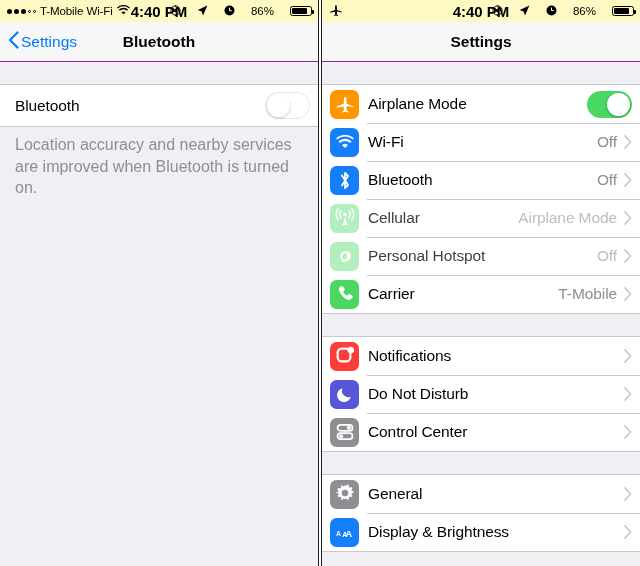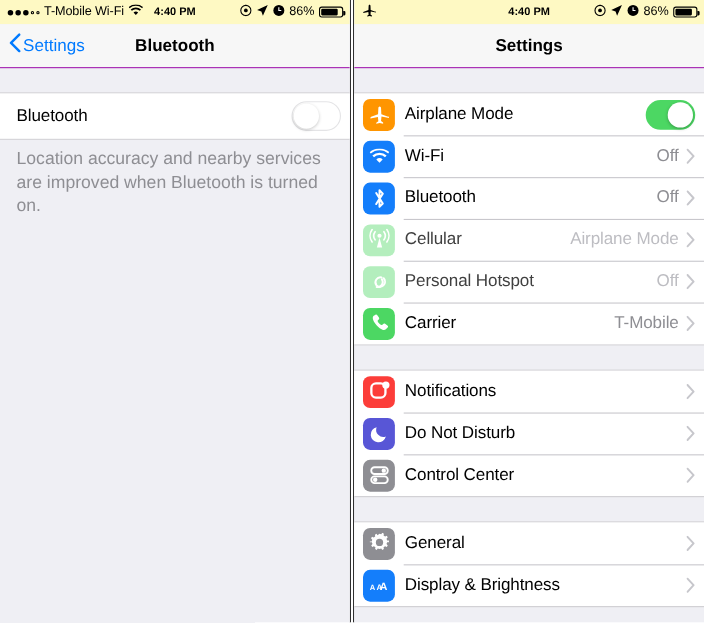--- a/index.html
+++ b/index.html
@@ -28,24 +28,24 @@
     font-size: 11.5px; color: #000;
     position: relative;
   }
   .sb-left { display: flex; align-items: center; gap: 4px; }
   .dots { display: flex; align-items: center; gap: 2px; }
   .dot { width: 5px; height: 5px; border-radius: 50%; background: #000; }
   .dot.hollow { background: transparent; border: 1px solid #000; width: 3px; height: 3px; }
   .carrier-txt { font-size: 11.5px; letter-spacing: -0.1px; }
   .sb-center {
     position: absolute; left: 0; right: 0; text-align: center;
-    font-size: 10px; font-weight: bold; pointer-events: none;
+    font-size: 15px; font-weight: bold; pointer-events: none;
   }
   .sb-right {
-    margin-left: auto; display: flex; align-items: center; gap: 4px;
+    margin-left: auto; display: flex; align-items: center; gap: 16px;
     font-size: 11.5px; position: relative; z-index: 2;
   }
   .batt {
     width: 22px; height: 10px; border: 1px solid #000; border-radius: 2.5px;
     position: relative; padding: 1px;
   }
   .batt::after {
     content: ''; position: absolute; right: -3px; top: 3px;
     width: 2px; height: 4px; background: #000; border-radius: 0 1px 1px 0;
   }

